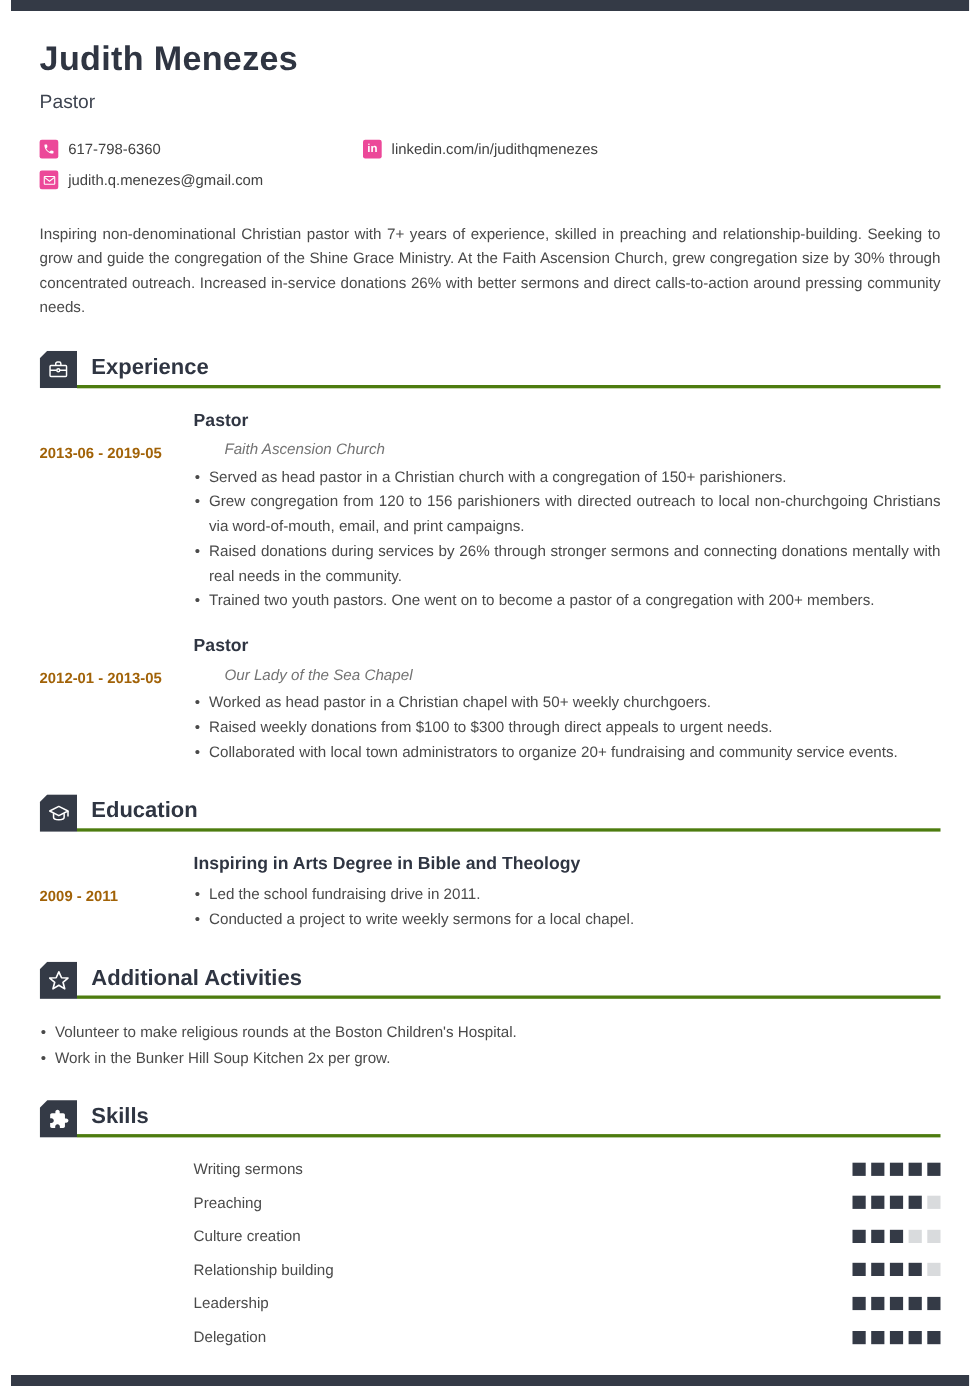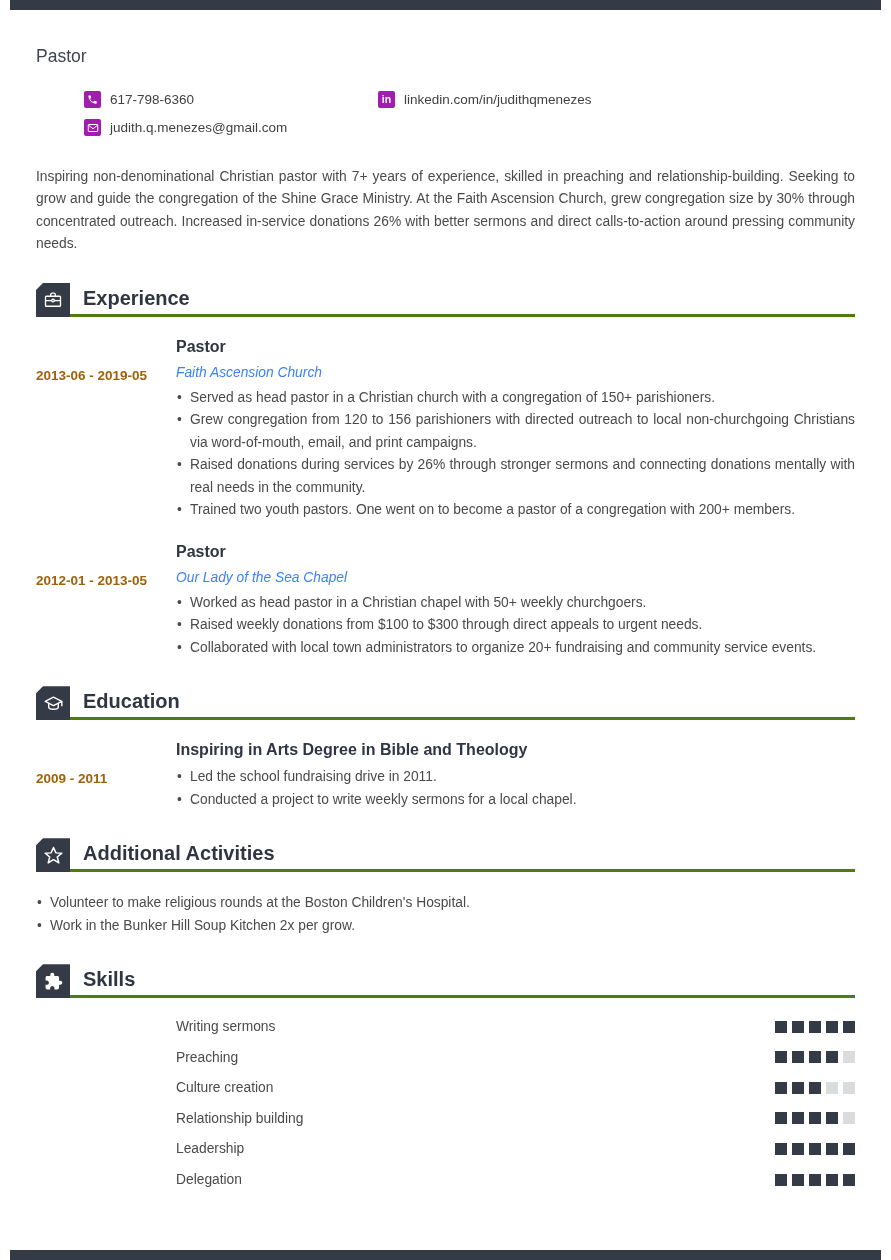--- a/index.html
+++ b/index.html
@@ -14,43 +14,43 @@
   .bar.top { top: 0; }
   .bar.bottom { bottom: 0; }
   .content { padding: 0 36px; }
 
   
   header { padding-top: 36px; }
   h1 { margin: 0; font-size: 31px; font-weight: bold; color: #2f3542; letter-spacing: 0.3px; }
   .job-title { margin-top: 10px; font-size: 17.5px; color: #3e4450; }
   .contacts { margin-top: 24px; display: grid; grid-template-columns: 294px 1fr; row-gap: 11px; }
   .contact { display: flex; align-items: center; gap: 9px; font-size: 13.5px; color: #414141; }
-  .cicon { width: 17px; height: 17px; background: #a21caf; border-radius: 2px;
-           display: flex; align-items: center; justify-content: center; flex: none; margin-left: 48px; }
+  .cicon { width: 17px; height: 17px; background: #ec4899; border-radius: 2px;
+           display: flex; align-items: center; justify-content: center; flex: none; }
   .cicon svg { display: block; }
   .in-glyph { color: #fff; font-weight: bold; font-size: 10.5px; line-height: 1; letter-spacing: 0; }
 
   
   .summary { margin: 30px 0 0; text-align: justify; font-size: 13.8px; line-height: 1.63; color: #4a4a4a; }
 
   
   section { margin-top: 27px; }
   .sec-head { display: flex; align-items: stretch; }
   .icon-box { width: 34px; height: 34px; background: #343a46; flex: none;
               clip-path: polygon(7px 0, 100% 0, 100% 100%, 0 100%, 0 7px);
               display: flex; align-items: center; justify-content: center; }
   .sec-rest { flex: 1; padding-left: 13px; border-bottom: 3px solid #4d7c0f;
               display: flex; align-items: center; }
   h2 { margin: 0; font-size: 20px; font-weight: bold; color: #2f3542; }
 
   
   .entry { display: grid; grid-template-columns: 140px 1fr; margin-top: 21px; }
   .entry-dates { font-size: 13.5px; font-weight: bold; color: #a16207; padding-top: 2px; margin-top: 28px; }
   .entry-role { font-size: 16px; font-weight: bold; color: #2f3542; }
-  .entry-org { margin-top: 9px; font-size: 13.8px; font-style: italic; color: #3b82f6; }
+  .entry-org { margin-top: 9px; font-size: 13.8px; font-style: italic; color: #737373; margin-left: 28px; }
   ul.bullets { list-style: none; margin: 7px 0 0; padding: 0; }
   .bullets li { position: relative; padding-left: 14px; font-size: 13.8px; line-height: 1.63;
                 color: #4a4a4a; text-align: justify; }
   .bullets li::before { content: "\2022"; position: absolute; left: 1px; color: #4a4a4a; }
 
   
   .offset { margin-left: 140px; }
   #act-bullets { margin-top: 20px; }
   #skills-list { margin-top: 13px; }
   .skill-row { display: flex; justify-content: space-between; align-items: center; height: 30.6px; }
@@ -61,20 +61,21 @@
 </style>
 </head>
 <body>
 
 <div class="page">
   <div class="bar top"></div>
 
   <div class="content">
 
     <header>
+      <h1>Judith Menezes</h1>
       <div class="job-title">Pastor</div>
 
       <div class="contacts">
         <div class="contact">
           <span class="cicon">
             <svg width="11" height="11" viewBox="0 0 24 24">
                 <path fill="#ffffff" d="M6.62 10.79c1.44 2.83 3.76 5.14 6.59 6.59l2.2-2.21c.27-.27.67-.36 1.02-.24 1.12.37 2.33.57 3.57.57.55 0 1 .45 1 1V20c0 .55-.45 1-1 1-9.39 0-17-7.61-17-17 0-.55.45-1 1-1h3.5c.55 0 1 .45 1 1 0 1.25.2 2.45.57 3.57.11.35.03.74-.25 1.02l-2.2 2.2z"></path>
               </svg>
           </span>
           <span class="ctext">617-798-6360</span>

